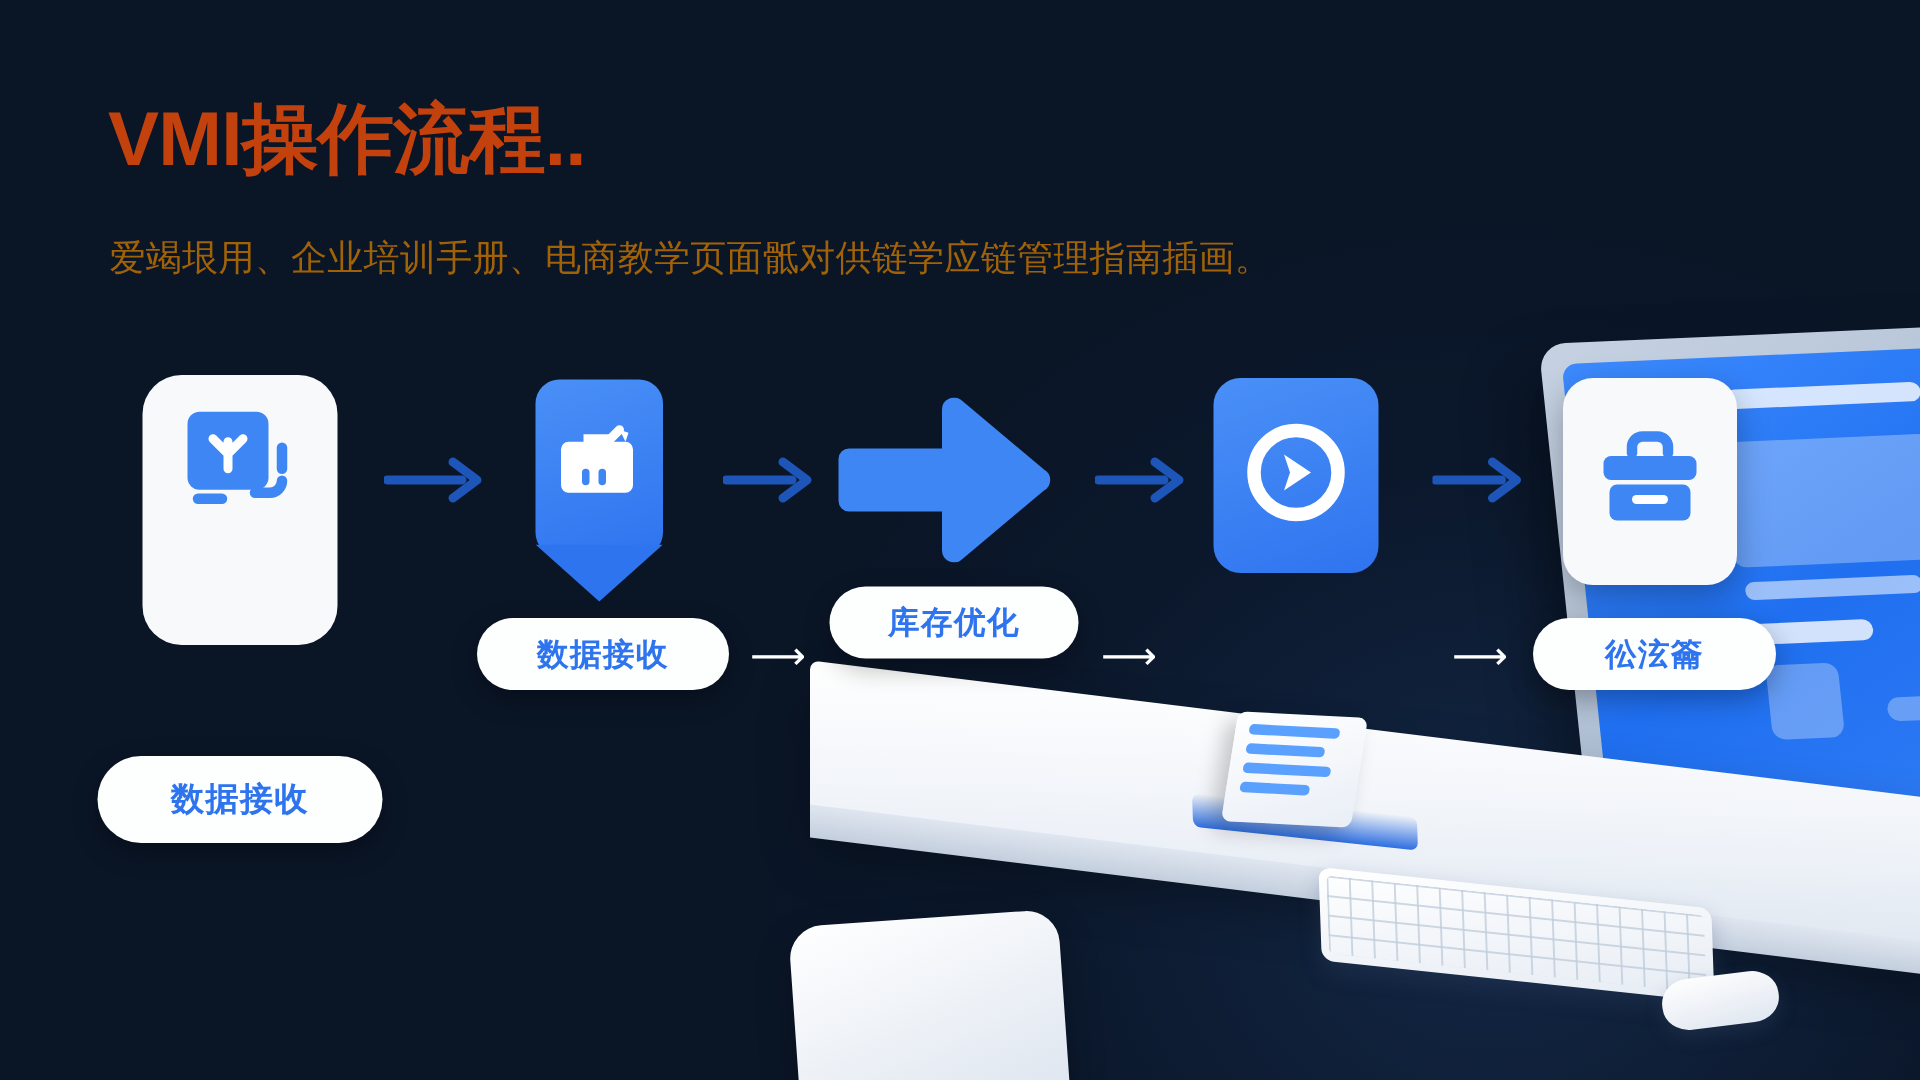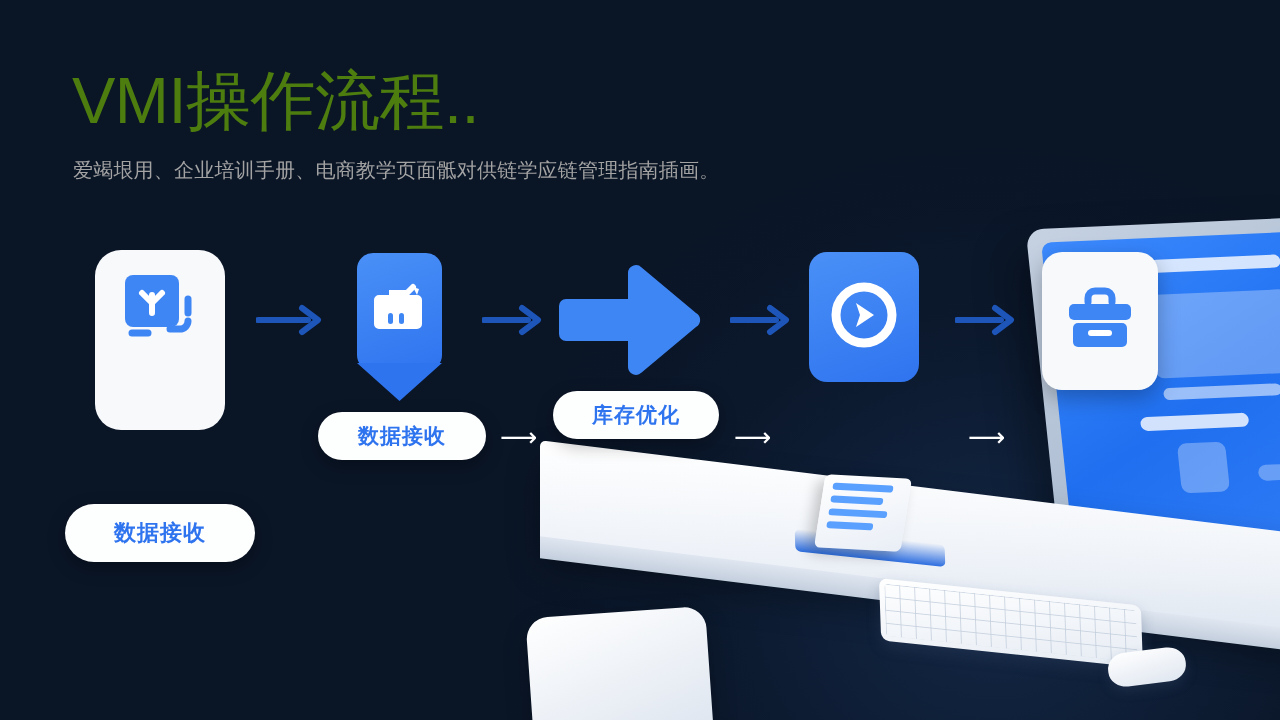--- a/index.html
+++ b/index.html
@@ -18,27 +18,27 @@
   .bg-glow {
     position: absolute; right: -120px; bottom: -180px;
     width: 900px; height: 760px;
     background: radial-gradient(ellipse at 55% 60%, rgba(40,80,140,0.30) 0%, rgba(20,45,85,0.12) 45%, rgba(10,21,38,0) 72%);
     pointer-events: none;
   }
 
   
   .page-title {
     position: absolute; left: 72px; top: 64px;
-    font-size: 65px; font-weight: 400; color: #4d7c0f;
+    font-size: 51px; font-weight: 700; color: #c2410c;
     letter-spacing: -0.5px; line-height: 1.15;
     white-space: nowrap;
   }
   .page-subtitle {
     position: absolute; left: 73px; top: 155px;
-    font-size: 20px; font-weight: 400; color: #a3a3a3;
+    font-size: 24px; font-weight: 400; color: #a16207;
     line-height: 1.5; white-space: nowrap;
     letter-spacing: 0.2px;
   }
 
   
   .scene { position: absolute; inset: 0; pointer-events: none; }
 
   .monitor-arm {
     position: absolute; left: 1118px; top: 430px;
     width: 46px; height: 120px;
@@ -338,17 +338,18 @@
 
     <div class="pill-arrow" style="left:500px; top:424px;">⟶</div>
 
     <div class="pill" style="left:553px; top:391px; width:166px;">库存优化</div>
 
     <div class="pill-arrow" style="left:734px; top:424px;">⟶</div>
 
 
     <div class="pill-arrow" style="left:968px; top:424px;">⟶</div>
 
+    <div class="pill" style="left:1022px; top:412px; width:162px;">彸泫籥</div>
 
     <div class="pill pill-lg" style="left:65px; top:504px; width:190px;">数据接收</div>
 
   </div>
 </div>
 
 </body></html>

